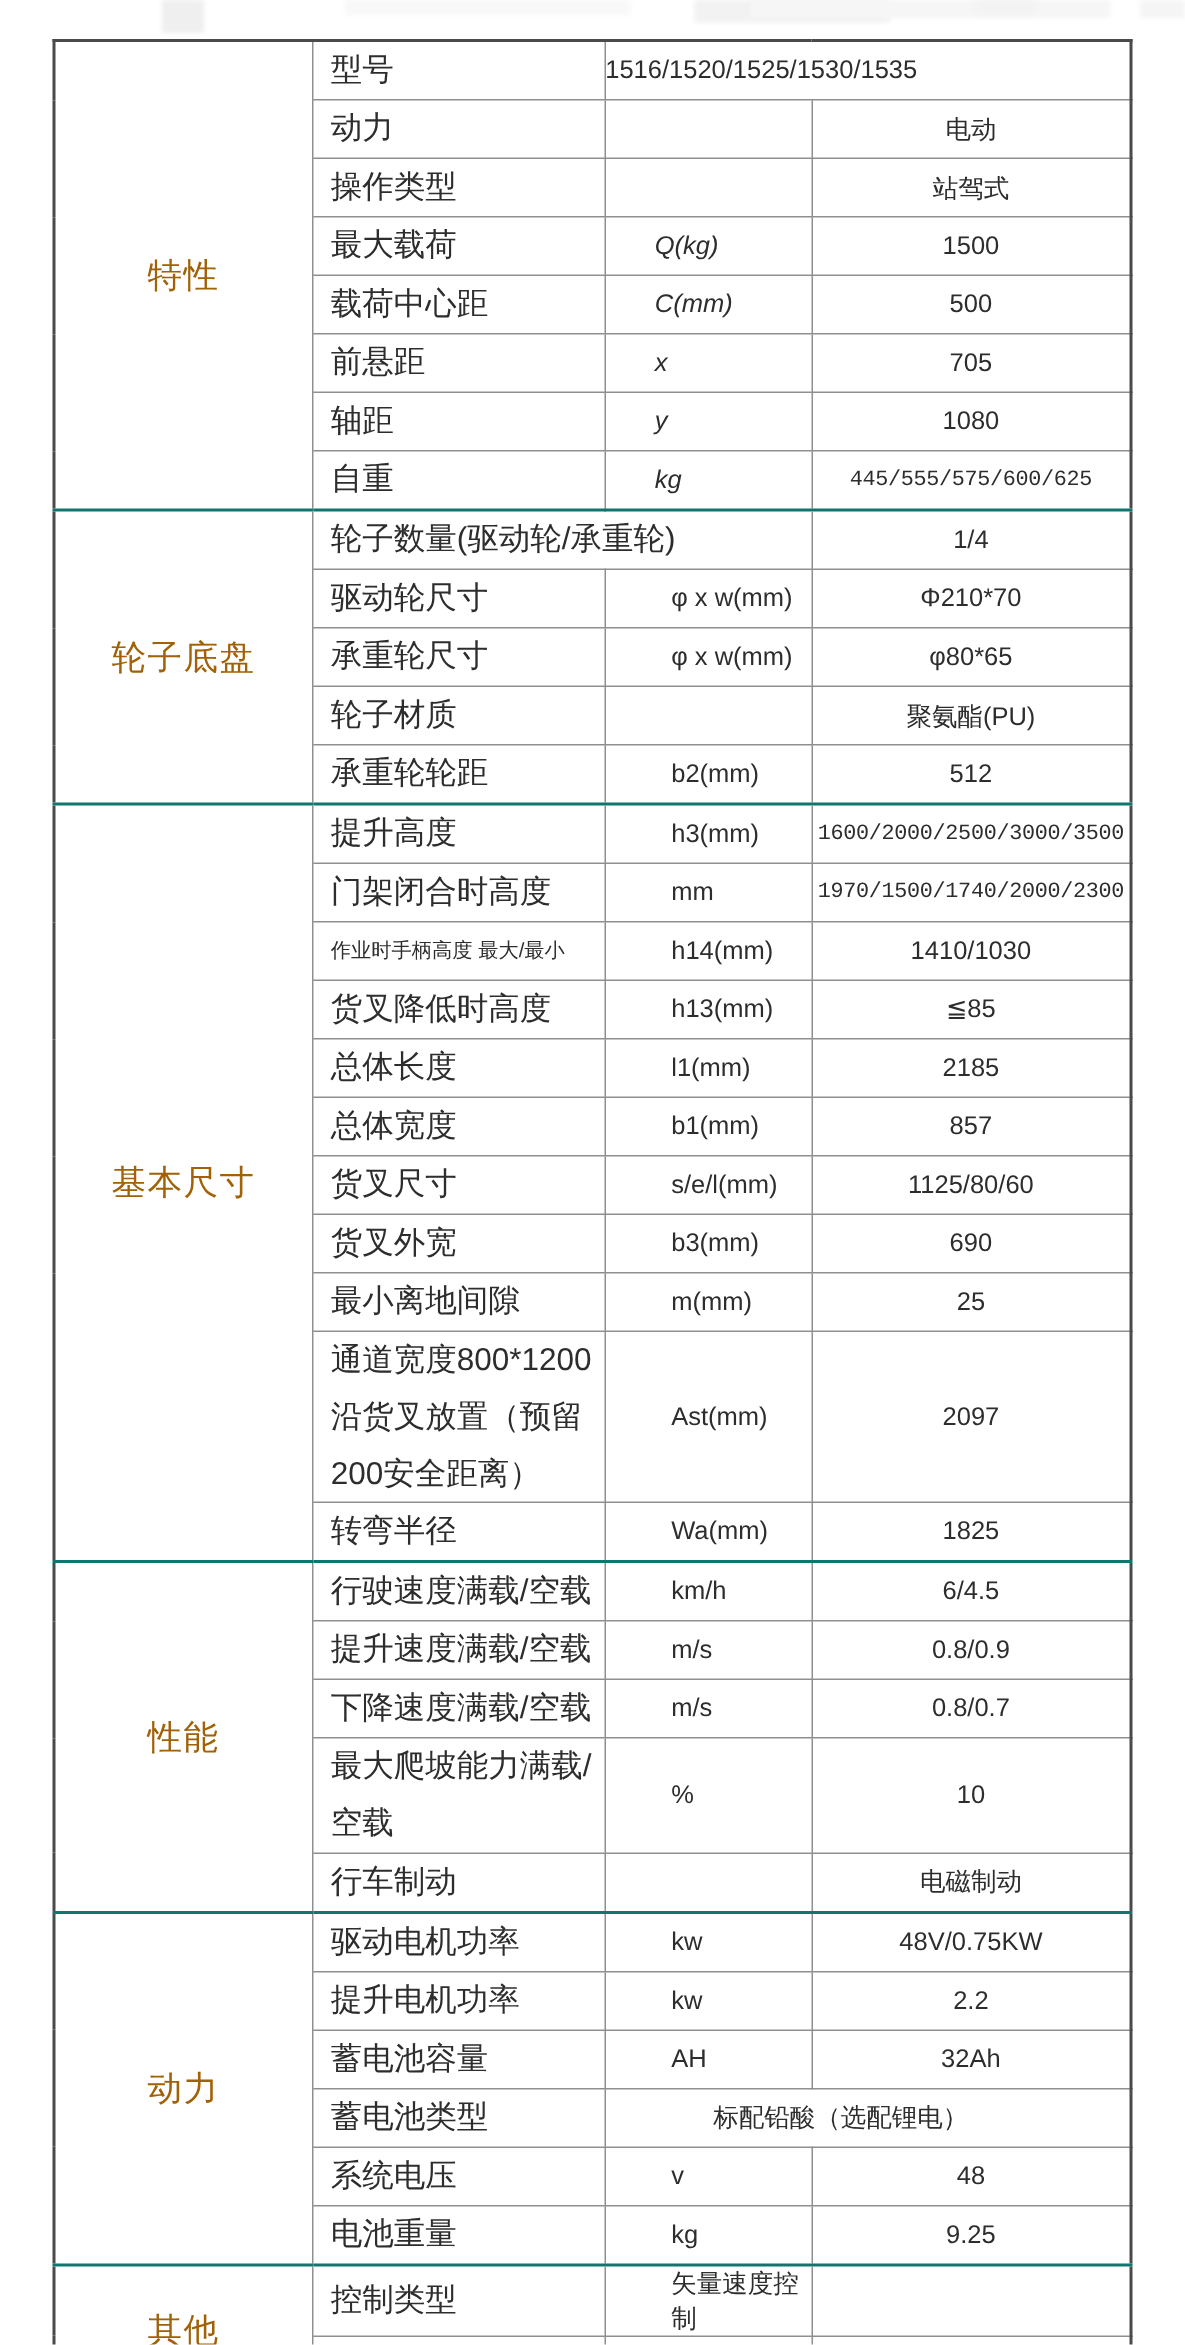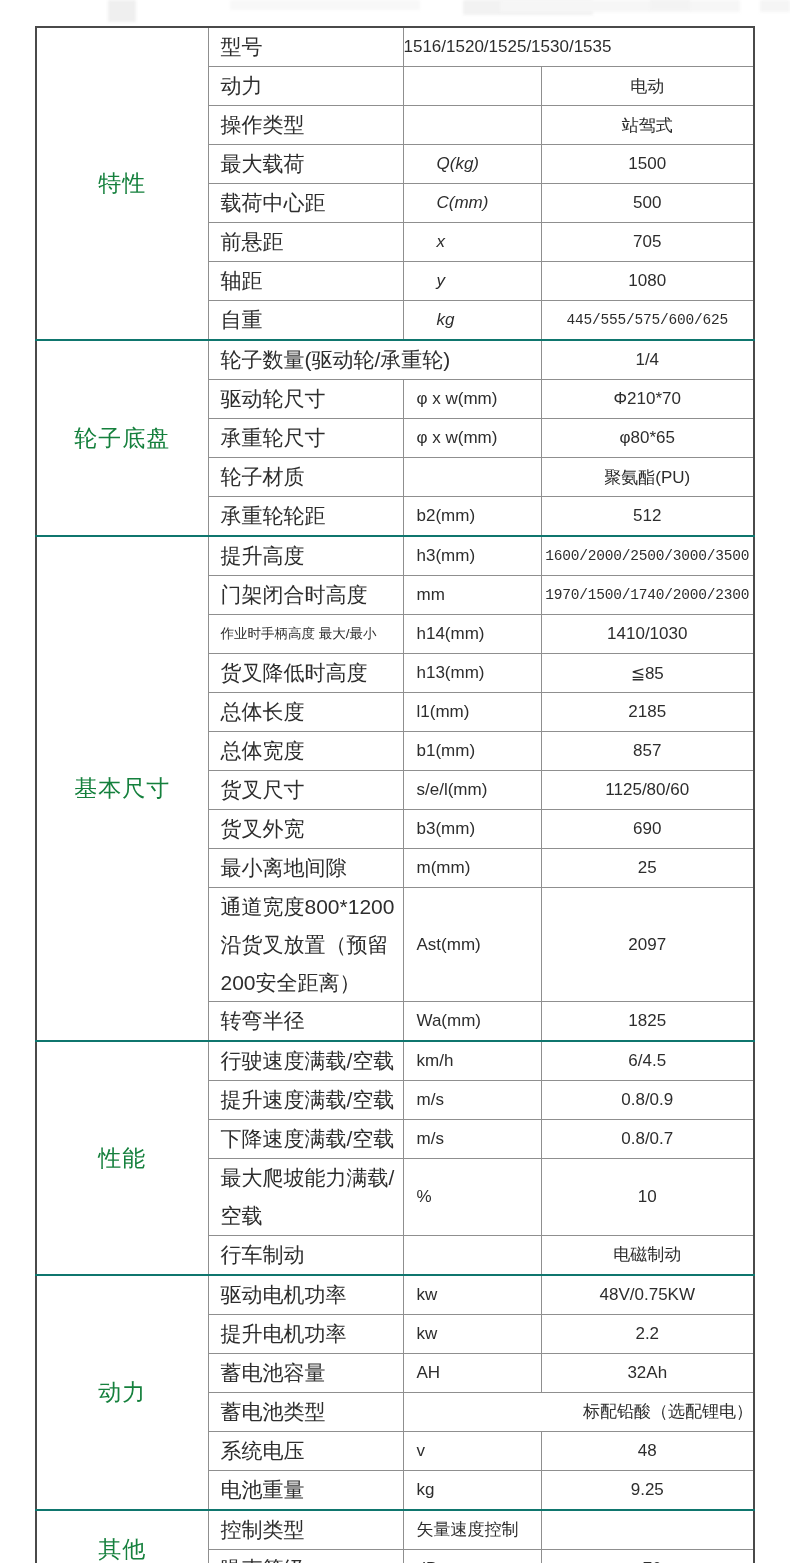--- a/index.html
+++ b/index.html
@@ -36,45 +36,45 @@
     vertical-align:middle;
     overflow:hidden;
   }
   tr.section-start td, tr.section-start th{border-top:2px solid #0f766e;margin-top:48px;}
 
   th.section-cell{
     text-align:center;
     font-size:23px;
     font-weight:500;
     letter-spacing:1px;
-    color:#15803d;
+    color:#a16207;
     border-right:1px solid #8f8f8f;
   }
   td.label{
     text-align:left;
     padding-left:12px;padding-right:6px;
     font-size:21px;
     white-space:pre-line;
     line-height:1.8;
   }
   td.label.small{font-size:13.5px;}
   td.param{
     text-align:left;
-    padding-left:13px;
+    padding-left:44px;
     font-size:17px;
   }
   td.param.indent{padding-left:33px;font-style:italic;}
   td.value{
     text-align:center;
     font-size:17px;
   }
   td.value.small{font-size:14.5px;letter-spacing:-0.2px;font-family:Liberation Mono, monospace;}
   td.merged-left{
-    text-align:right;
-    padding-left:52px;
+    text-align:left;
+    padding-left:72px;
     font-size:17px;
   }
   td.merged-center{
     text-align:left;
     font-size:17px;
   }
   tr.tall td{height:102px;}
 </style>
 </head>
 <body>

